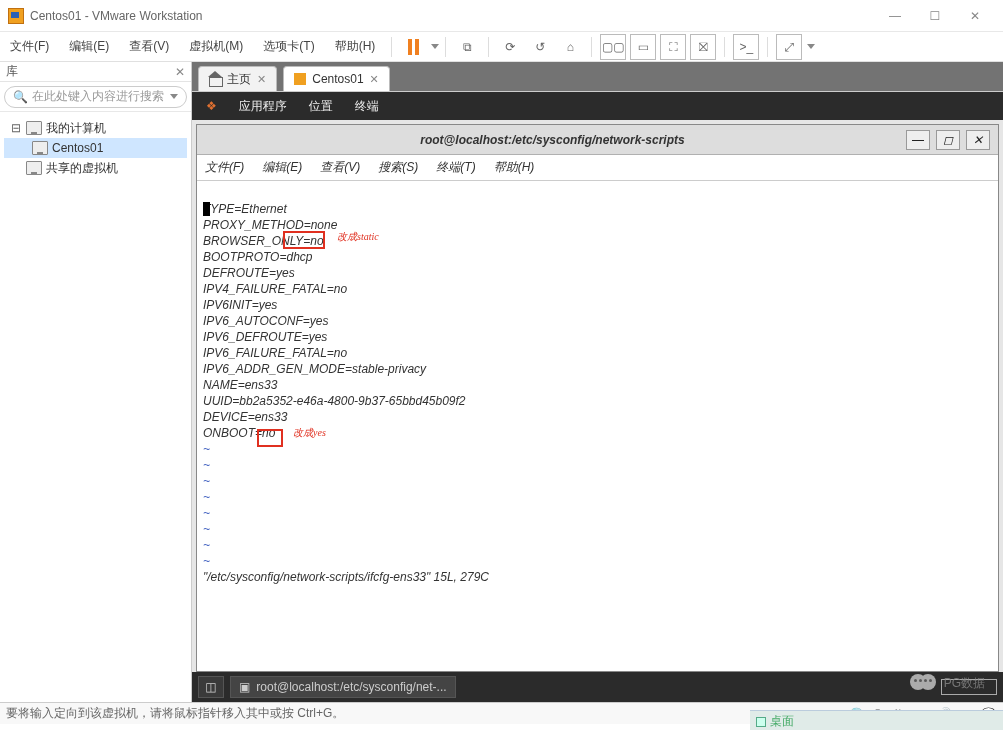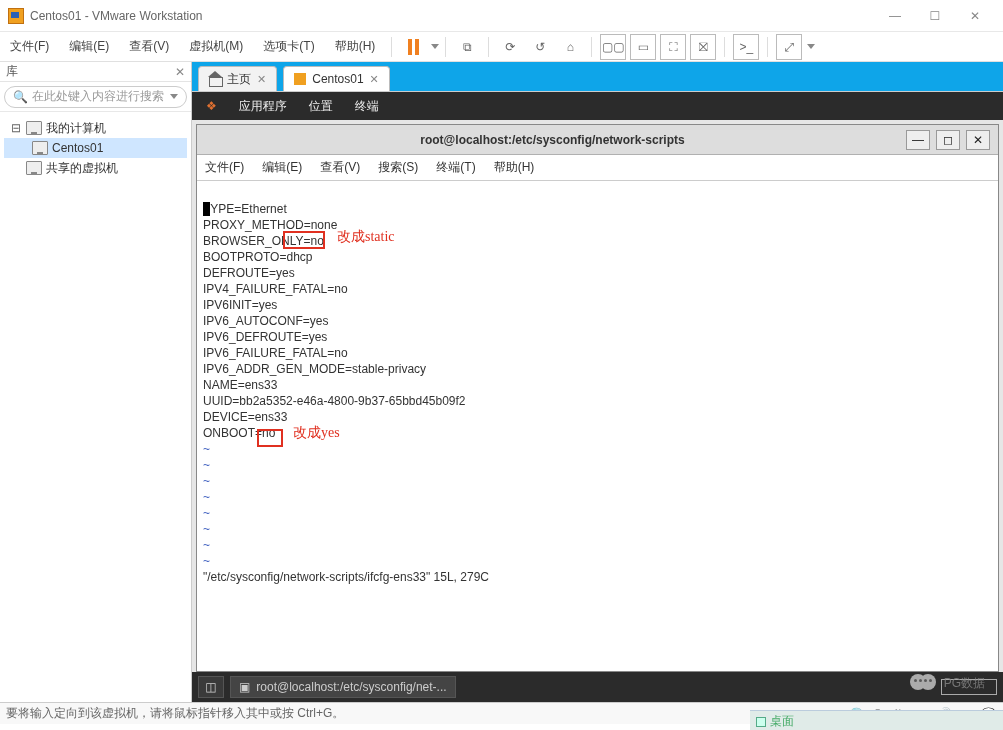--- a/index.html
+++ b/index.html
@@ -34,44 +34,44 @@
 .tree-row .exp{width:12px;text-align:center;color:#666;}
 .tree-row .ic{width:16px;height:14px;margin:0 4px;display:inline-block;position:relative;}
 .ic-screen{border:1px solid #888;border-radius:1px;height:10px;width:14px;background:#eee;}
 .ic-screen::after{content:"";position:absolute;left:4px;top:10px;width:6px;height:2px;background:#888;}
 .tree-row.selected{background:#cfe6ff;}
 .tree-row.ind1{padding-left:24px;}
 .tree-row.ind0{padding-left:6px;}
 
 
 .content { flex:1; display:flex; flex-direction:column; background:#e6e6e6; }
-.tabrow{height:30px;background:#0ea5e9;border-bottom:1px solid #ccc;display:flex;align-items:flex-end;padding:0 6px;gap:6px;}
+.tabrow{height:30px;background:#737373;border-bottom:1px solid #ccc;display:flex;align-items:flex-end;padding:0 6px;gap:6px;}
 .tab{height:25px;border:1px solid #bbb;border-bottom:none;border-radius:4px 4px 0 0;background:#f2f2f2;display:flex;align-items:center;padding:0 10px;color:#333;gap:6px;}
 .tab.active{background:#fff;}
 .tab .close{color:#888;font-size:11px;}
 .tab .home-ic{width:12px;height:12px;display:inline-block;position:relative;}
 .tab .home-ic::before{content:"";position:absolute;left:0;top:4px;width:12px;height:8px;border:1px solid #666;}
 .tab .home-ic::after{content:"";position:absolute;left:-1px;top:-2px;width:0;height:0;border-left:7px solid transparent;border-right:7px solid transparent;border-bottom:6px solid #666;}
 .tab .cent-ic{width:12px;height:12px;border:1px solid #f0a020;background:#f0a020;display:inline-block;}
 
 
 .gnome-top{height:28px;background:#2b2b2b;color:#ddd;display:flex;align-items:center;padding:0 14px;gap:22px;}
 .gnome-top .right{margin-left:auto;display:flex;align-items:center;gap:14px;}
 .gnome-top .halloween{width:20px;height:20px;border-radius:50%;background:#e08030;border:1px solid #222;}
 .gnome-top b{font-weight:normal;color:#eee;}
 
 
-.termwin{margin:4px 4px 0 4px;flex:1;display:flex;flex-direction:column;background:#fff;border:1px solid #888;}
+.termwin{margin:4px 4px 0 4px;flex:1;display:flex;flex-direction:column;background:#fff;border:1px solid #888;font-style:italic;}
 .term-title{height:30px;background:#dddddd;border-bottom:1px solid #b0b0b0;display:flex;align-items:center;padding:0 8px;color:#333;}
 .term-title .ttl{flex:1;text-align:center;font-weight:bold;}
 .term-title .wbtn{width:24px;height:20px;border:1px solid #999;background:#eee;display:flex;align-items:center;justify-content:center;margin-left:6px;color:#222;}
 .term-menu{height:26px;border-bottom:1px solid #ccc;display:flex;align-items:center;padding:0 8px;gap:18px;color:#333;}
 .term-body{flex:1;background:#fff;padding:4px 6px;font-family:"Consolas","Courier New",monospace;font-size:14px;color:#333;white-space:pre;line-height:16px;position:relative;overflow:hidden;}
 .cursor{background:#000;color:#000;}
-.annot{position:absolute;color:#e03020;font-family:"Microsoft YaHei";font-size:14px;}
+.annot{position:absolute;color:#e03020;font-family:"Microsoft YaHei";font-size:10px;}
 .box{position:absolute;border:2px solid #e03020;}
 .tilde{color:#4060c0;}
 
 
 .gnome-dock{height:30px;background:#2b2b2b;display:flex;align-items:center;padding:0 6px;gap:6px;}
 .dock-btn{height:22px;border:1px solid #555;background:#3a3a3a;color:#ccc;display:flex;align-items:center;padding:0 8px;gap:6px;}
 .dock-btn.sq{width:26px;padding:0;justify-content:center;}
 .dock-btn.active{background:#444;}
 .dock-right{margin-left:auto;}
 .dock-rect{width:56px;height:16px;border:1px solid #aaa;}

